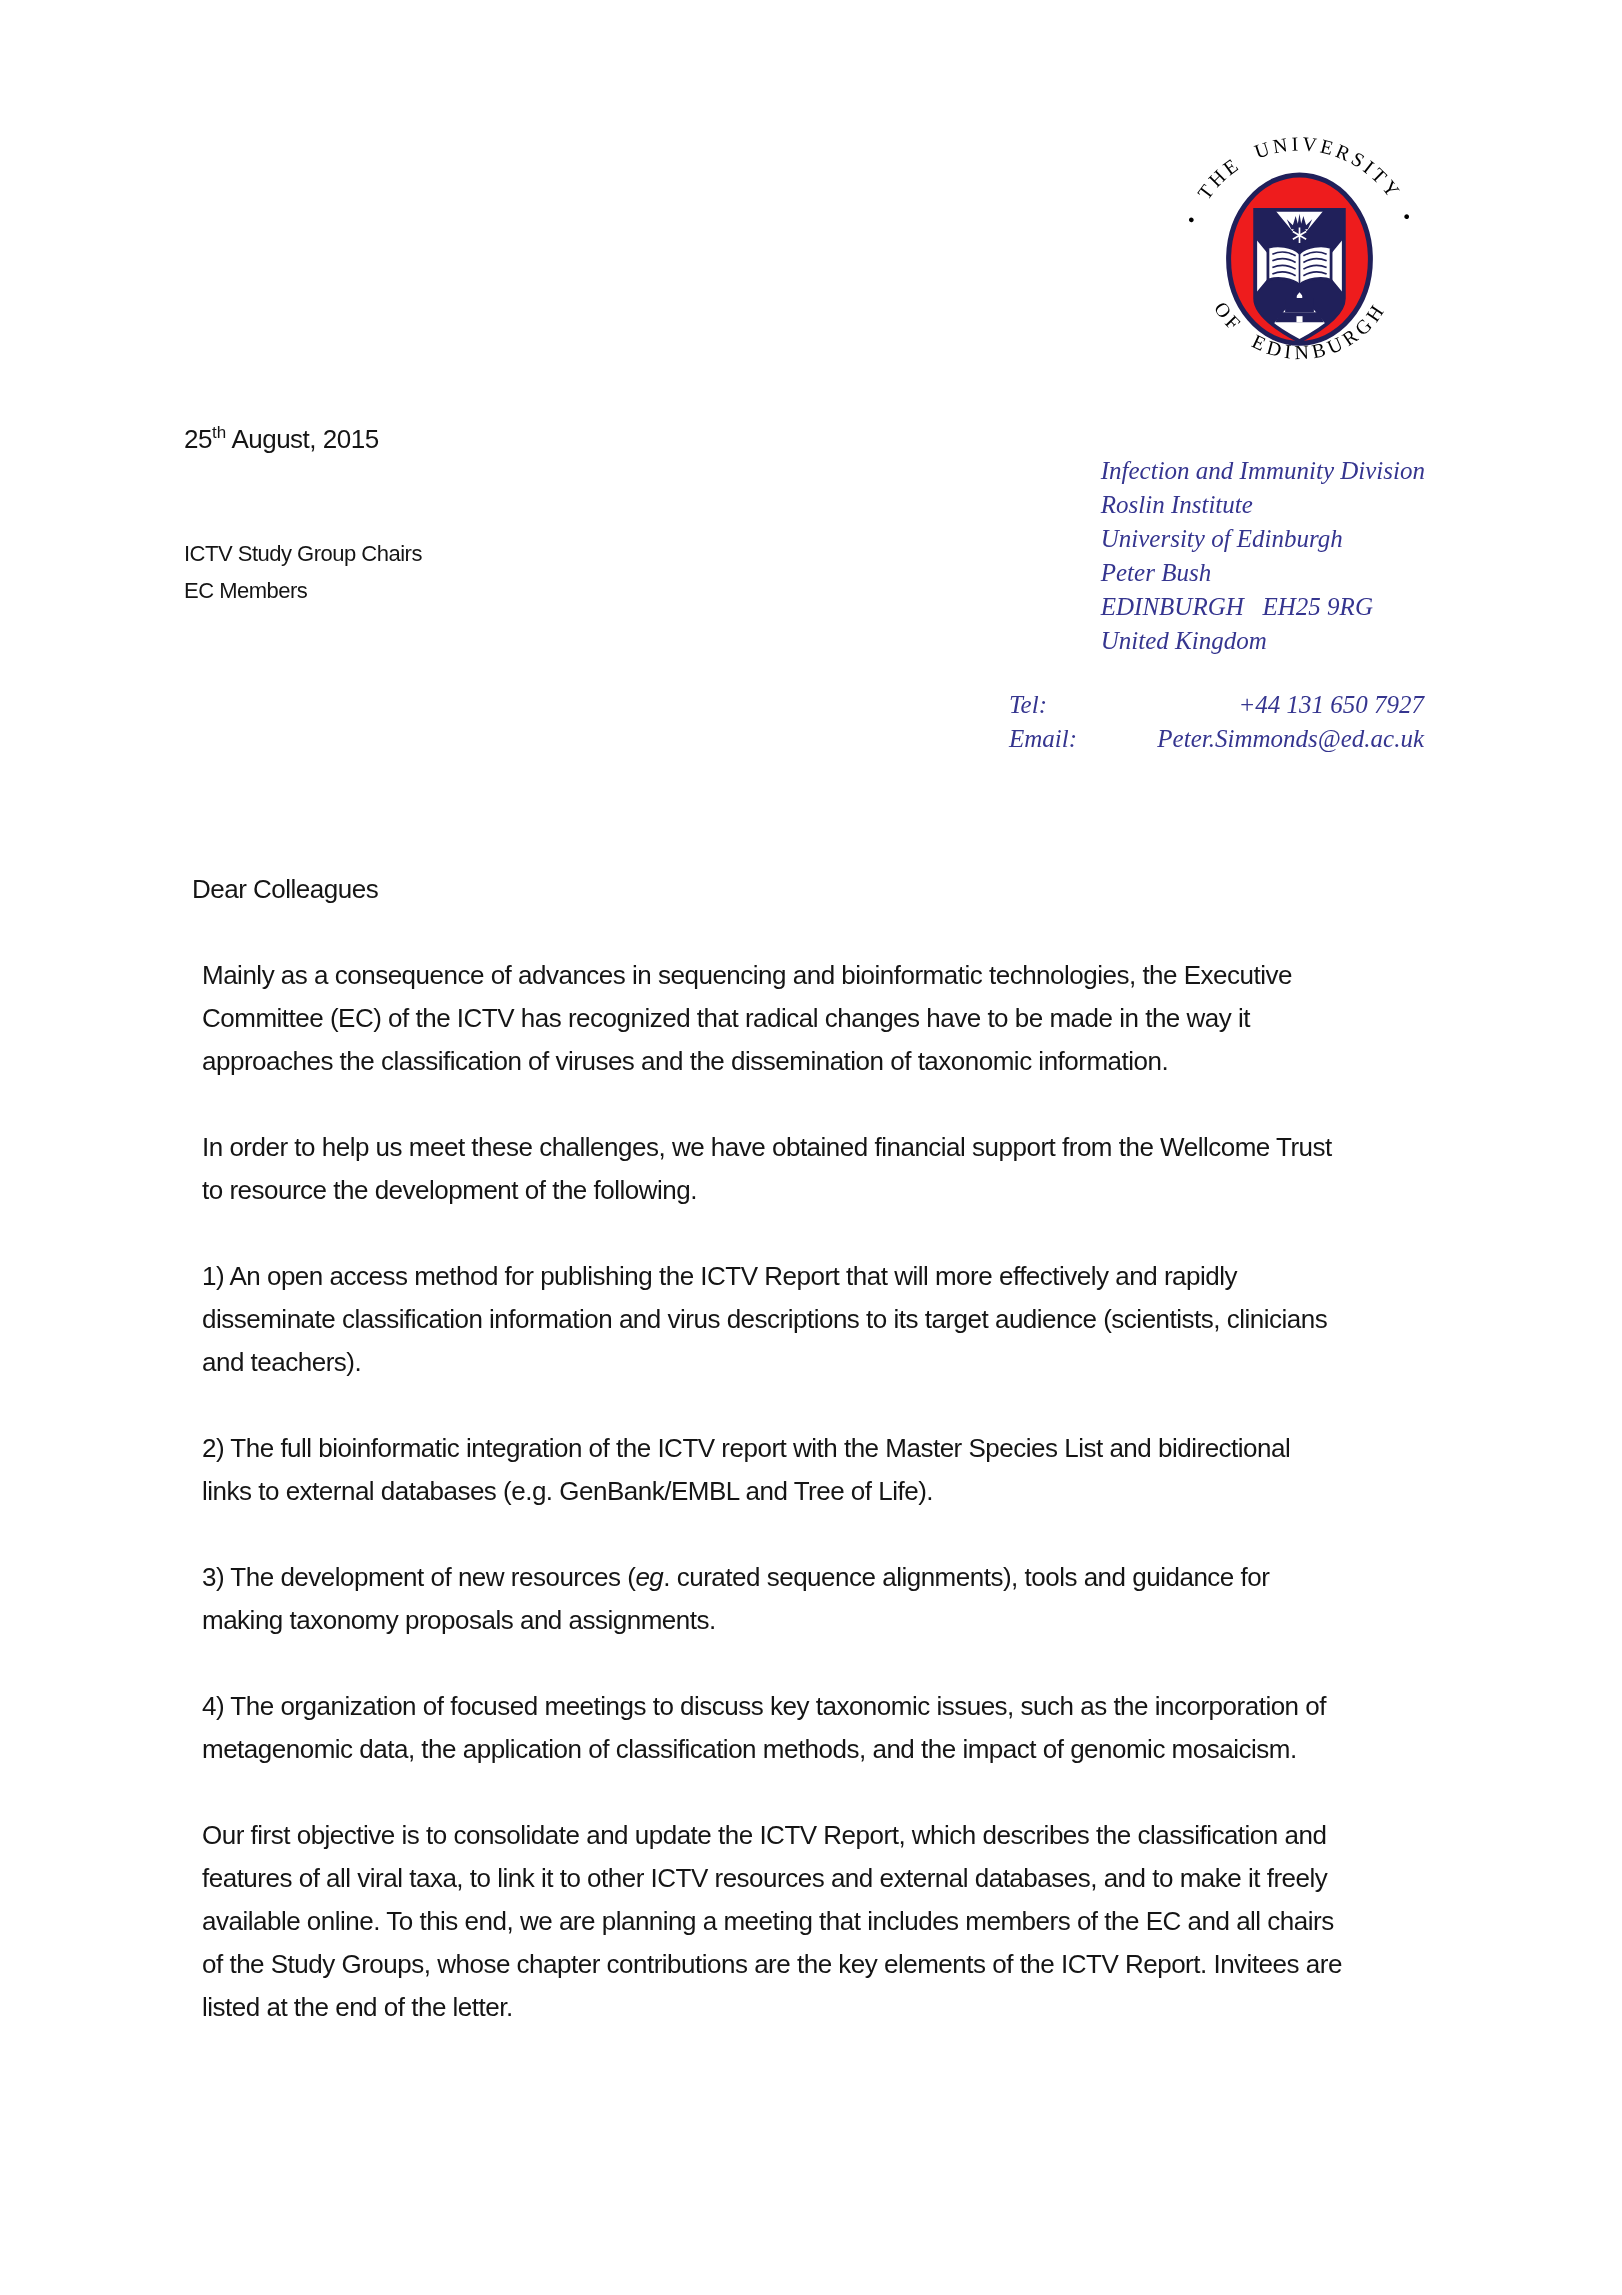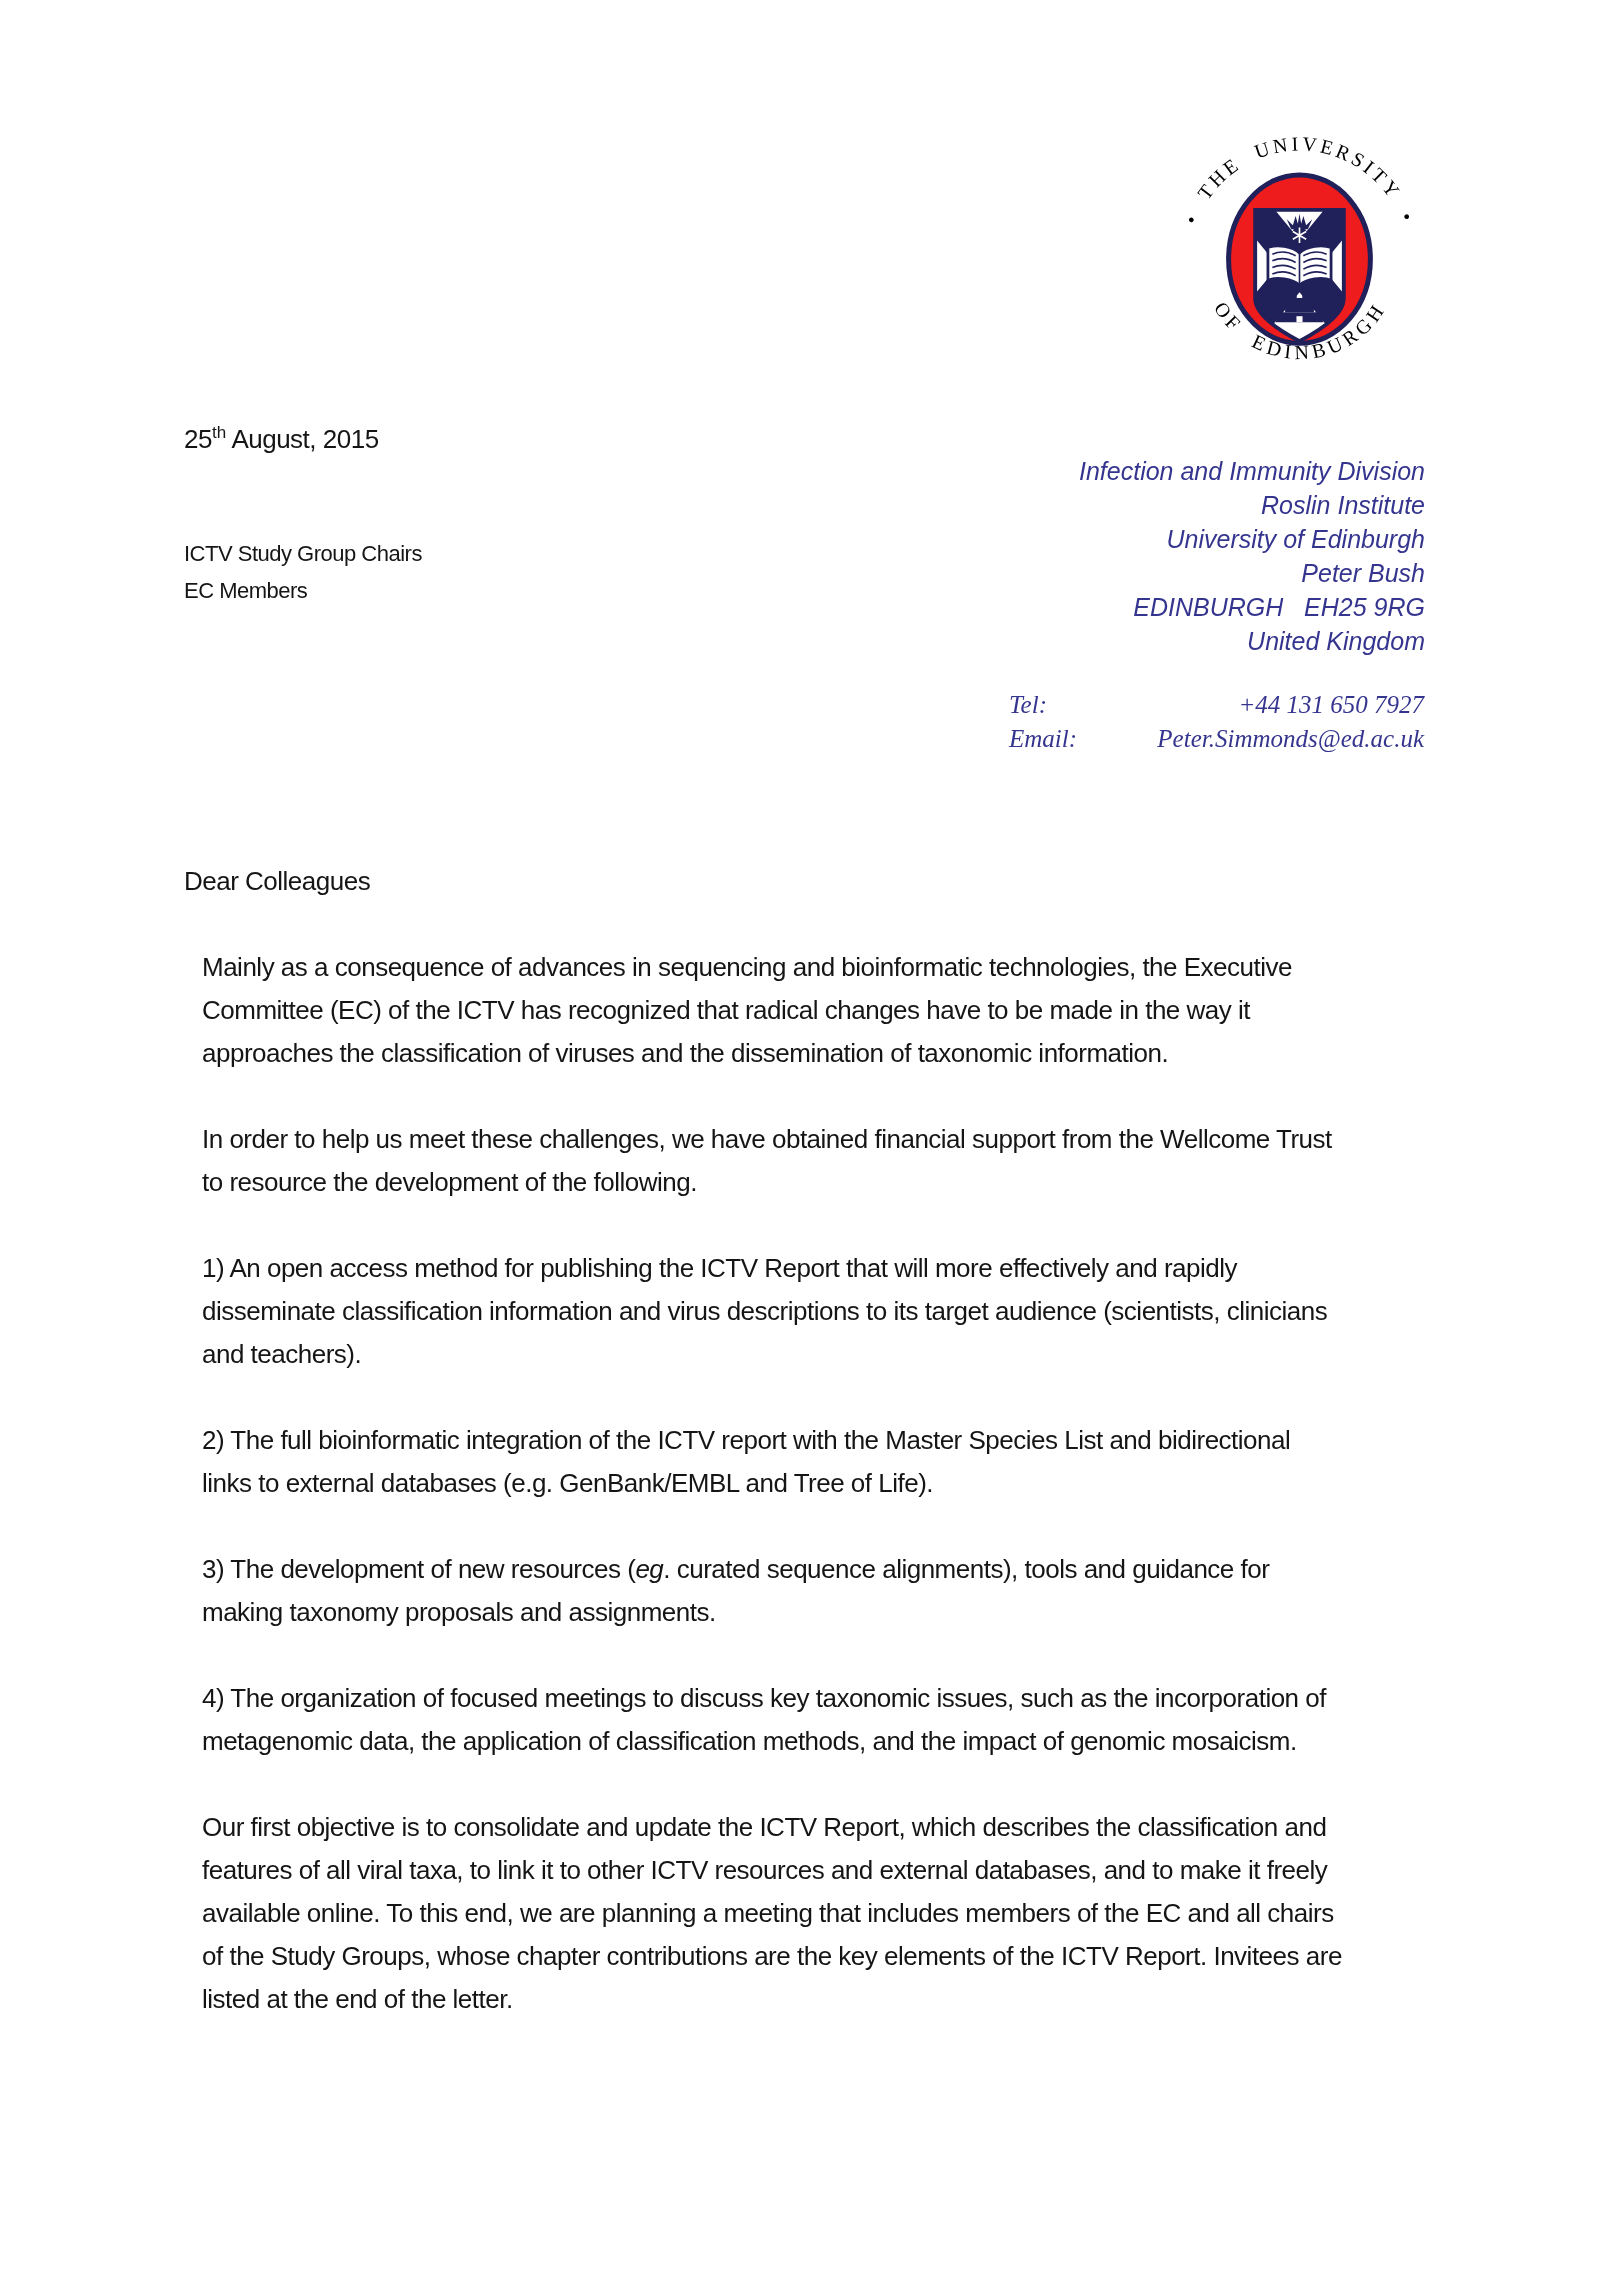--- a/index.html
+++ b/index.html
@@ -55,22 +55,21 @@
     font-size: 22px;
     letter-spacing: -0.5px;
     line-height: 37px;
   }
 
   
   .address-block {
     position: absolute;
     right: 198px;
     top: 454px;
-    text-align: right;
-    font-family: Liberation Sans, sans-serif;
+    font-family: Liberation Serif, serif;
     font-style: italic;
     font-size: 25px;
     line-height: 34px;
     color: var(--accent-blue);
   }
   .address-line { white-space: pre-wrap; }
   .contact-block {
     position: absolute;
     left: 1009px;
     top: 688px;
@@ -86,21 +85,21 @@
   
   .body-block {
     position: absolute;
     left: 184px;
     top: 860px;
     width: 1298px;
     font-size: 26px;
     letter-spacing: -0.5px;
     line-height: 43px;
   }
-  .salutation { margin: 0; }
+  .salutation { margin: 8px; }
   .body-paragraph { margin: 43px 0 0 18px; white-space: pre-line; }
   .body-paragraph em { font-style: italic; }
 </style>
 </head>
 <body>
 
 <div class="page">
 
   <div class="logo">
     <svg viewBox="0 0 450 464" xmlns="http://www.w3.org/2000/svg" xmlns:xlink="http://www.w3.org/1999/xlink">

